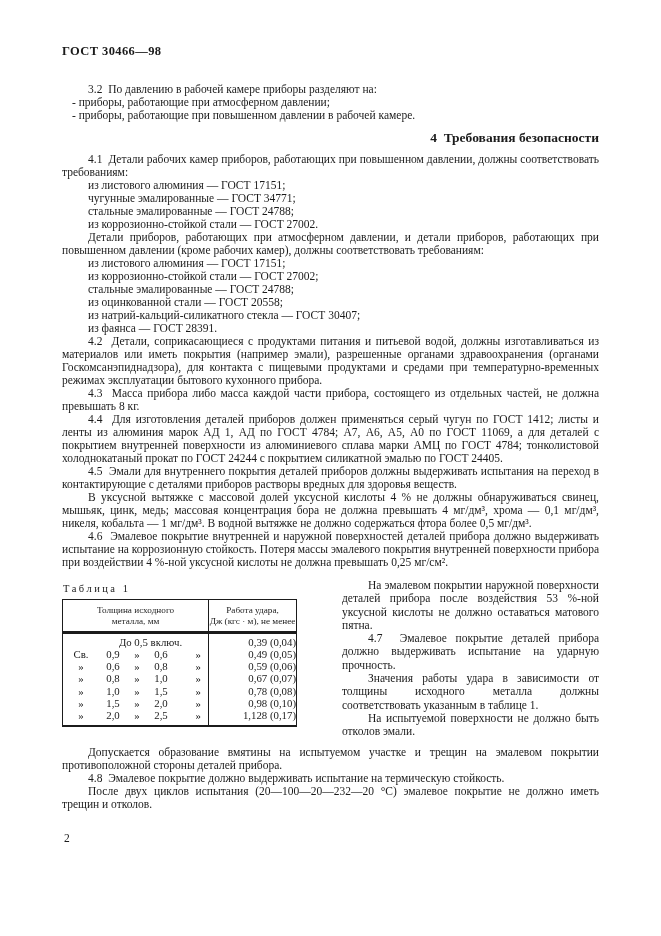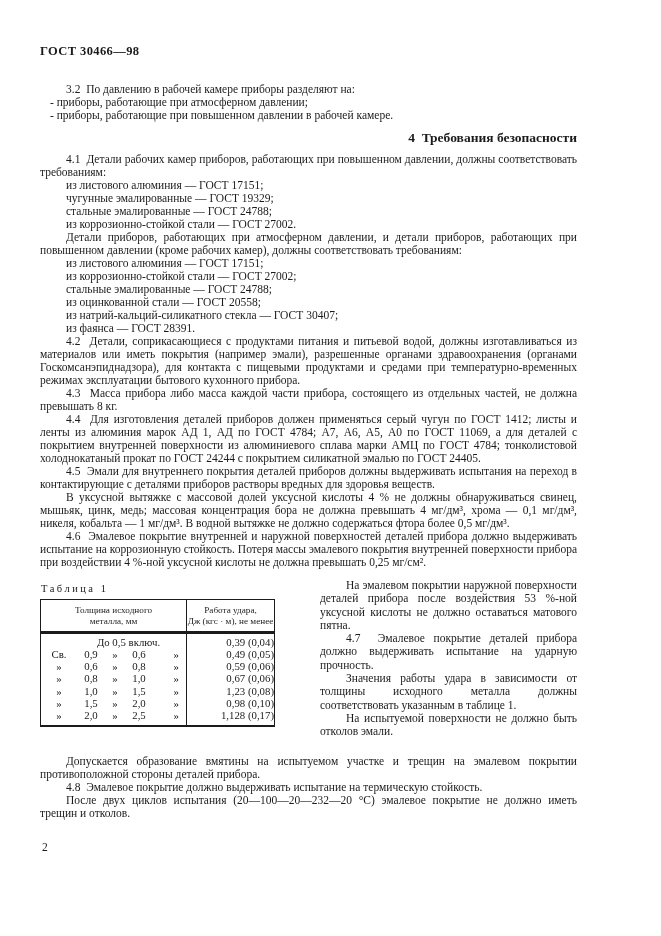--- a/index.html
+++ b/index.html
@@ -1,21 +1,21 @@
 <!DOCTYPE html>
 <html lang="ru"><head>
 <meta charset="utf-8">
 <style>
   html,body{margin:0;padding:0;}
   body{
     width:661px;height:936px;background:#ffffff;color:#1b1b1b;
     font-family:"Liberation Serif","DejaVu Serif",serif;
     overflow:hidden;
   }
-  .page{padding:44px 62px 0 40px;width:537px;}
+  .page{padding:44px 62px 0 62px;width:537px;}
   .doc-header{font-weight:bold;font-size:12.5px;letter-spacing:.4px;margin-bottom:24px;}
   .para{font-size:11.5px;line-height:13px;text-align:justify;hyphens:auto;}
   .para.indent{text-indent:26px;}
   .para.sub{text-indent:26px;text-align:left;}
   .para.dash{padding-left:10px;text-align:left;}
   .para.heading{font-weight:bold;font-size:13.5px;line-height:16px;text-align:right;
     text-indent:22px;margin:8px 0 7px 0;}
   
   .twocol{display:flex;align-items:flex-start;margin-top:10px;}
   .tablecol{flex:none;width:240px;}
@@ -32,37 +32,37 @@
   .tb-c2{flex:1;padding:2px 0 3px 0;}
   .trow,.tval{font-size:10.8px;line-height:12.3px;}
   .tval{text-align:right;}
   .c1-first{text-align:center;text-indent:30px;}
   .trow.grid{display:flex;}
   .trow.grid .g1{width:36px;text-align:center;}
   .trow.grid .g2{width:28px;text-align:center;}
   .trow.grid .g3{width:20px;text-align:center;}
   .trow.grid .g4{width:28px;text-align:center;}
   .trow.grid .g5{flex:1;text-align:right;padding-right:7px;}
-  .flow-bottom{margin-top:16px;}
+  .flow-bottom{margin-top:7px;}
   .page-number{font-size:11.5px;margin-top:21px;padding-left:2px;}
 </style>
 </head>
 <body>
 
 <div class="page">
   <div class="doc-header">ГОСТ 30466—98</div>
 
   <div id="flow-top">
       <div class="para indent">3.2&nbsp; По давлению в рабочей камере приборы разделяют на:</div>
       <div class="para dash">- приборы, работающие при атмосферном давлении;</div>
       <div class="para dash">- приборы, работающие при повышенном давлении в рабочей камере.</div>
       <div class="para heading">4&nbsp; Требования безопасности</div>
       <div class="para indent">4.1&nbsp; Детали рабочих камер приборов, работающих при повышенном давлении, должны соответствовать требованиям:</div>
       <div class="para sub">из листового алюминия — ГОСТ 17151;</div>
-      <div class="para sub">чугунные эмалированные — ГОСТ 19329;</div>
+      <div class="para sub">чугунные эмалированные — ГОСТ 34771;</div>
       <div class="para sub">стальные эмалированные — ГОСТ 24788;</div>
       <div class="para sub">из коррозионно-стойкой стали — ГОСТ 27002.</div>
       <div class="para indent">Детали приборов, работающих при атмосферном давлении, и детали приборов, работающих при повышенном давлении (кроме рабочих камер), должны соответствовать требованиям:</div>
       <div class="para sub">из листового алюминия — ГОСТ 17151;</div>
       <div class="para sub">из коррозионно-стойкой стали — ГОСТ 27002;</div>
       <div class="para sub">стальные эмалированные — ГОСТ 24788;</div>
       <div class="para sub">из оцинкованной стали — ГОСТ 20558;</div>
       <div class="para sub">из натрий-кальций-силикатного стекла — ГОСТ 30407;</div>
       <div class="para sub">из фаянса — ГОСТ 28391.</div>
       <div class="para indent">4.2&nbsp; Детали, соприкасающиеся с продуктами питания и питьевой водой, должны изготавливаться из материалов или иметь покрытия (например эмали), разрешенные органами здравоохранения (органами Госкомсанэпиднадзора), для контакта с пищевыми продуктами и средами при температурно-временных режимах эксплуатации бытового кухонного прибора.</div>
@@ -130,22 +130,22 @@
                 <span class="g2">2,0</span>
                 <span class="g3">»</span>
                 <span class="g4">2,5</span>
                 <span class="g5">»</span>
               </div>
             </div>
           <div class="tb-c2" id="tb-c2">
             <div class="tval">0,39 (0,04)</div>
           <div class="tval">0,49 (0,05)</div>
               <div class="tval">0,59 (0,06)</div>
-              <div class="tval">0,67 (0,06)</div>
-              <div class="tval">1,23 (0,08)</div>
+              <div class="tval">0,67 (0,07)</div>
+              <div class="tval">0,78 (0,08)</div>
               <div class="tval">0,98 (0,10)</div>
               <div class="tval">1,128 (0,17)</div>
             </div>
         </div>
       </div>
     </div>
     <div class="rightcol" id="right-col">
         <div class="para indent">На эмалевом покрытии наружной поверхности деталей прибора после воздействия 53 %-ной уксусной кислоты не должно оставаться матового пятна.</div>
         <div class="para indent">4.7&nbsp; Эмалевое покрытие деталей прибора должно выдерживать испытание на ударную прочность.</div>
         <div class="para indent">Значения работы удара в зависимости от толщины исходного металла должны соответствовать указанным в таблице 1.</div>

